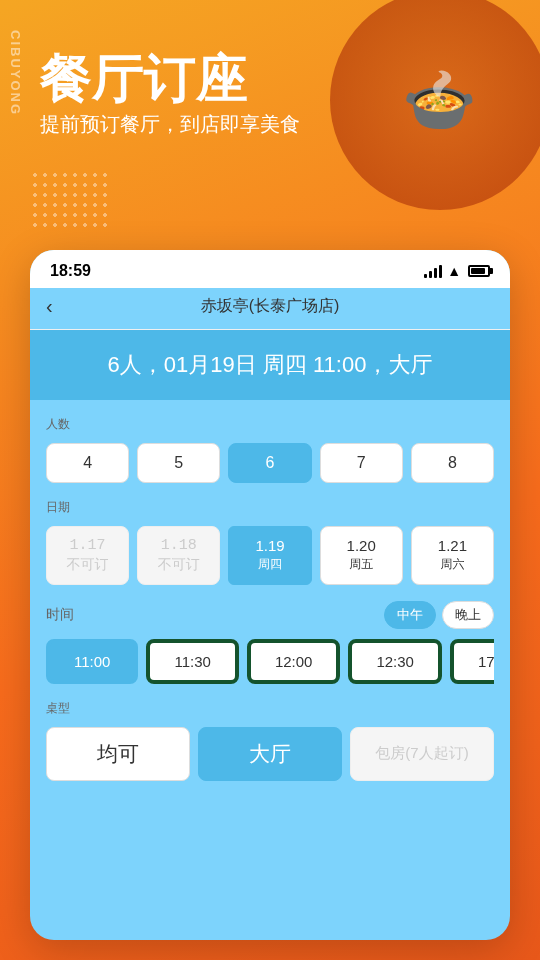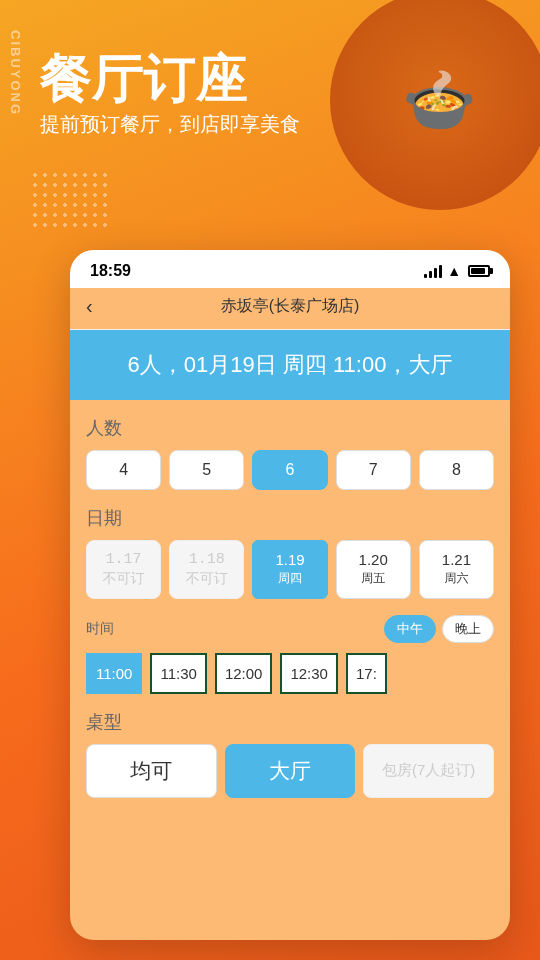--- a/index.html
+++ b/index.html
@@ -74,25 +74,24 @@
       background-size: 10px 10px;
     }
 
     
     .phone-card {
       position: absolute;
       top: 250px;
       left: 30px;
       right: 30px;
       bottom: 20px;
-      background: #fdba74;
+      background: #7dd3fc;
       border-radius: 24px;
       overflow: hidden;
       box-shadow: 0 10px 40px rgba(0,0,0,0.2);
-      margin-left: 40px;
     }
 
     
     .status-bar {
       display: flex;
       justify-content: space-between;
       align-items: center;
       padding: 12px 20px 8px;
       background: white;
     }
@@ -184,21 +183,21 @@
       font-weight: 500;
     }
 
     
     .booking-content {
       padding: 0 16px;
       overflow-y: auto;
     }
 
     .section-label {
-      font-size: 18px;
+      font-size: 12px;
       color: #666;
       margin-top: 16px;
       margin-bottom: 10px;
     }
 
     
     .options-row {
       display: flex;
       gap: 8px;
       flex-wrap: wrap;
@@ -280,23 +279,23 @@
       border-color: #4db8e8;
     }
 
     .time-options {
       display: flex;
       gap: 8px;
       overflow-x: auto;
     }
     .time-btn {
       flex-shrink: 0;
-      padding: 10px 8px;
-      border: 2px solid #14532d;
-      border-radius: 0;
+      padding: 10px 24px;
+      border: 4px solid #14532d;
+      border-radius: 8px;
       font-size: 15px;
       color: #333;
       background: white;
       cursor: pointer;
       white-space: nowrap;
     }
     .time-btn.selected {
       background: #4db8e8;
       color: white;
       border-color: #4db8e8;

